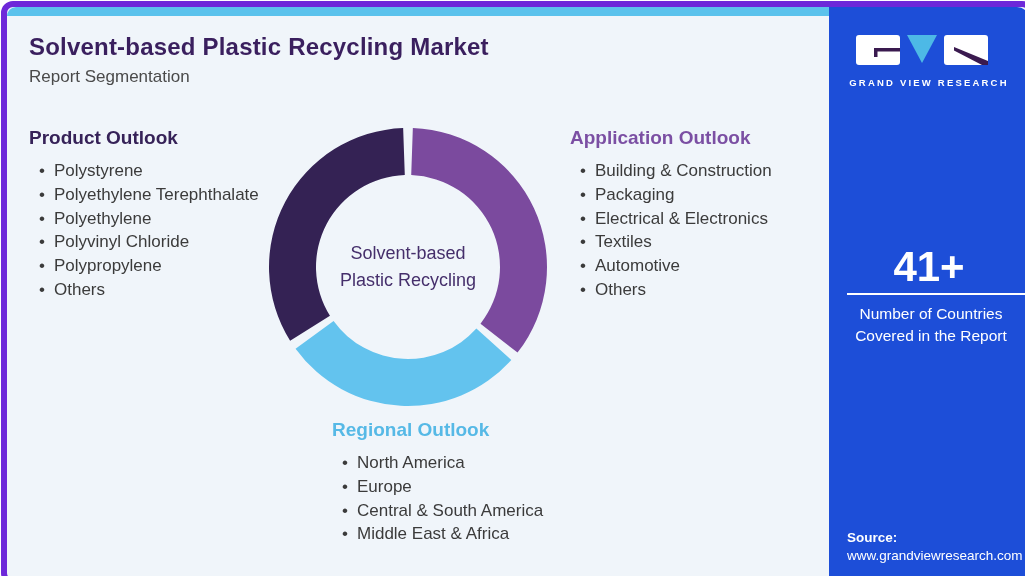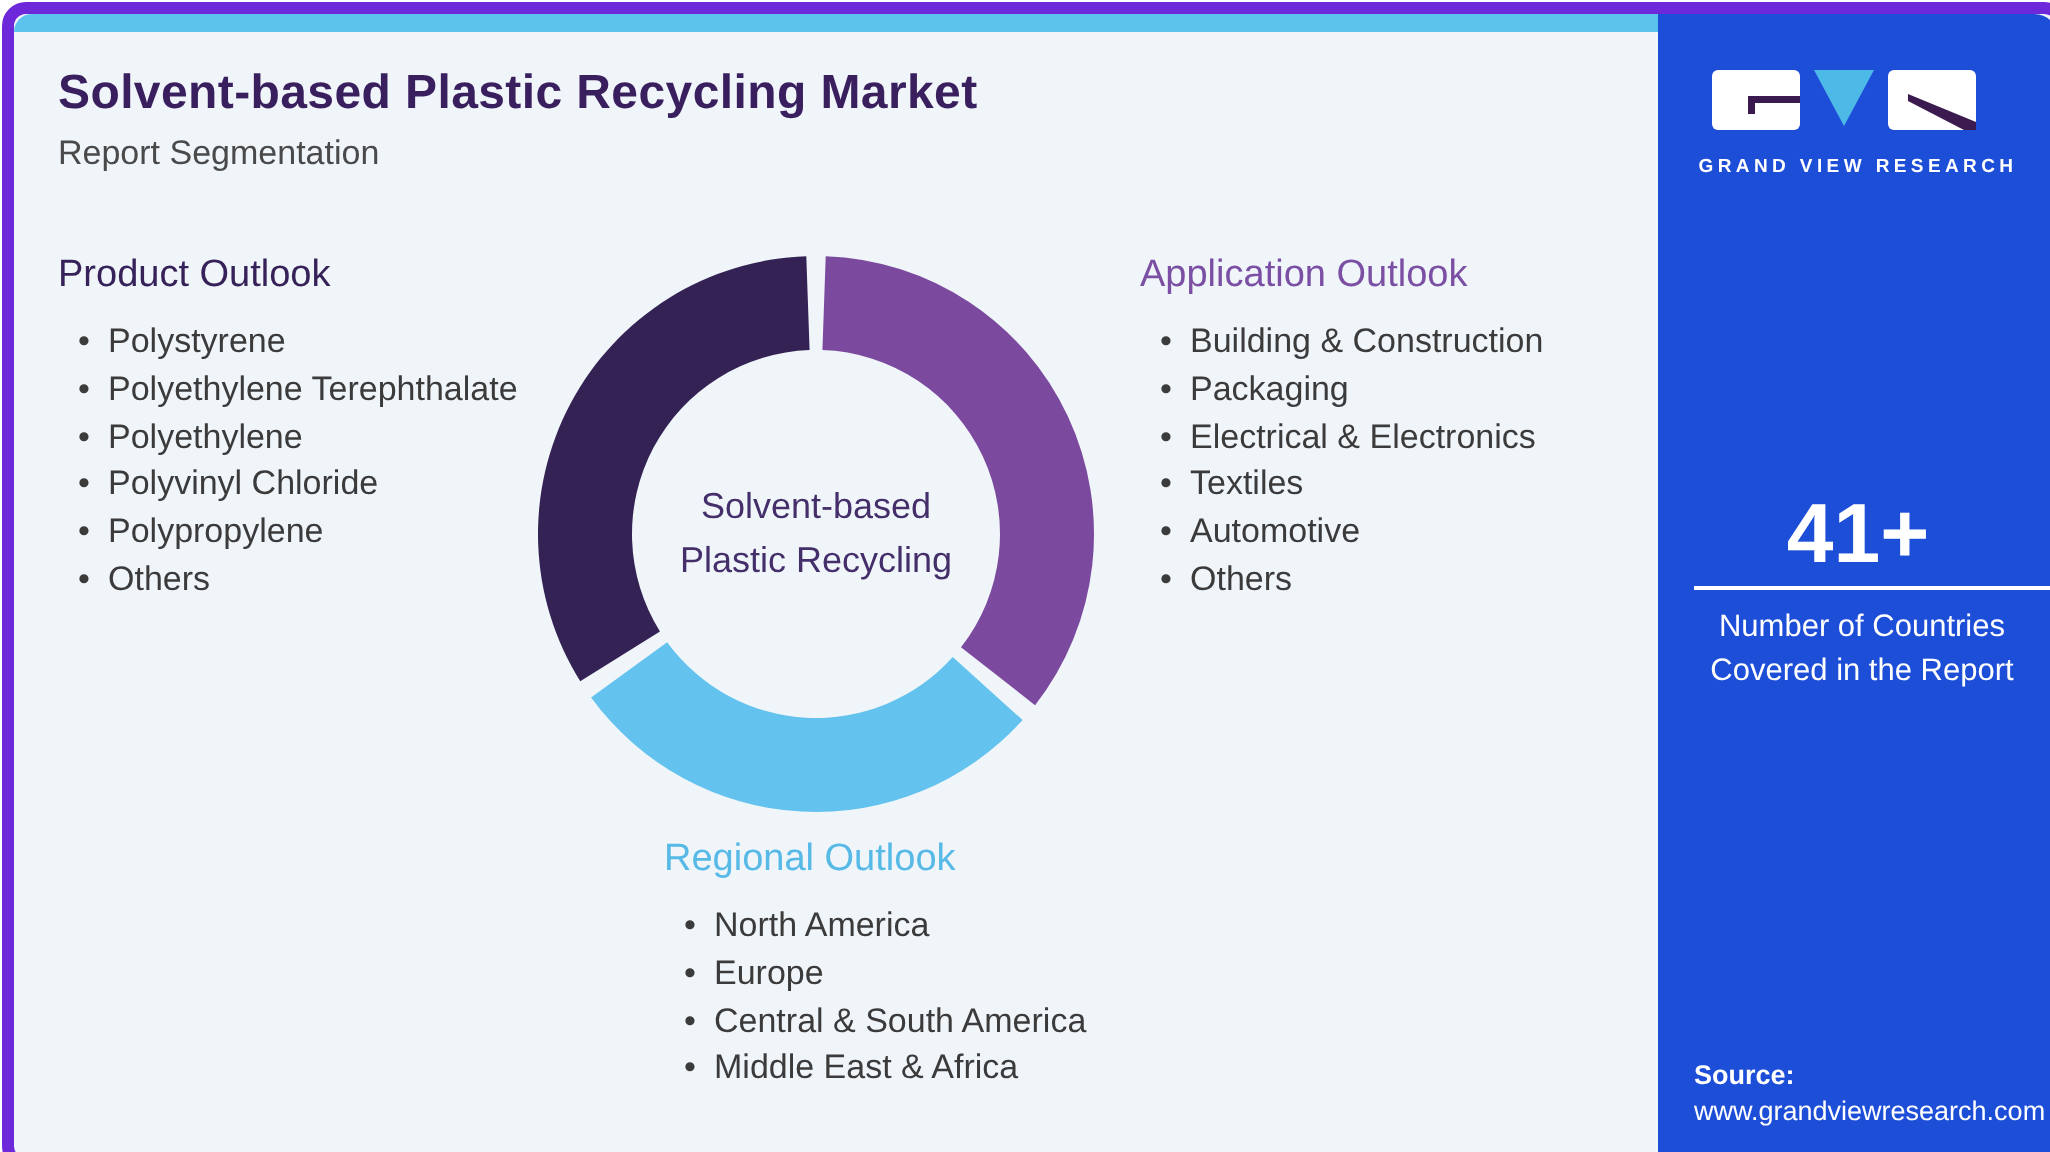--- a/index.html
+++ b/index.html
@@ -11,21 +11,21 @@
   }
   .topbar{position:absolute;left:0;top:0;width:822px;height:9px;background:#5bc2ec;border-radius:12px 0 0 0;}
 
   
   .hdr{position:absolute;left:22px;top:26px;}
   .hdr h1{margin:0;font-size:24px;font-weight:bold;color:#3a1f5e;letter-spacing:0.2px;}
   .hdr .sub{margin-top:6px;font-size:17px;color:#4a4a4a;}
 
   
   .section{position:absolute;}
-  .section .heading{font-size:19px;font-weight:normal;margin:0 0 8px 0;}
+  .section .heading{font-size:19px;font-weight:bold;margin:0 0 8px 0;}
   .section ul{list-style:none;margin:10px;padding:0;}
   .section li{font-size:17px;color:#3b3b3b;line-height:23.8px;padding-left:15px;position:relative;}
   .section li::before{content:"•";position:absolute;left:0;top:0;color:#3b3b3b;}
   .sec-product{left:22px;top:120px;width:250px;}
   .sec-product .heading{color:#362258;}
   .sec-application{left:563px;top:120px;width:240px;}
   .sec-application .heading{color:#7b4fa3;}
   .sec-regional{left:325px;top:412px;width:240px;}
   .sec-regional .heading{color:#56b9e6;}
 

